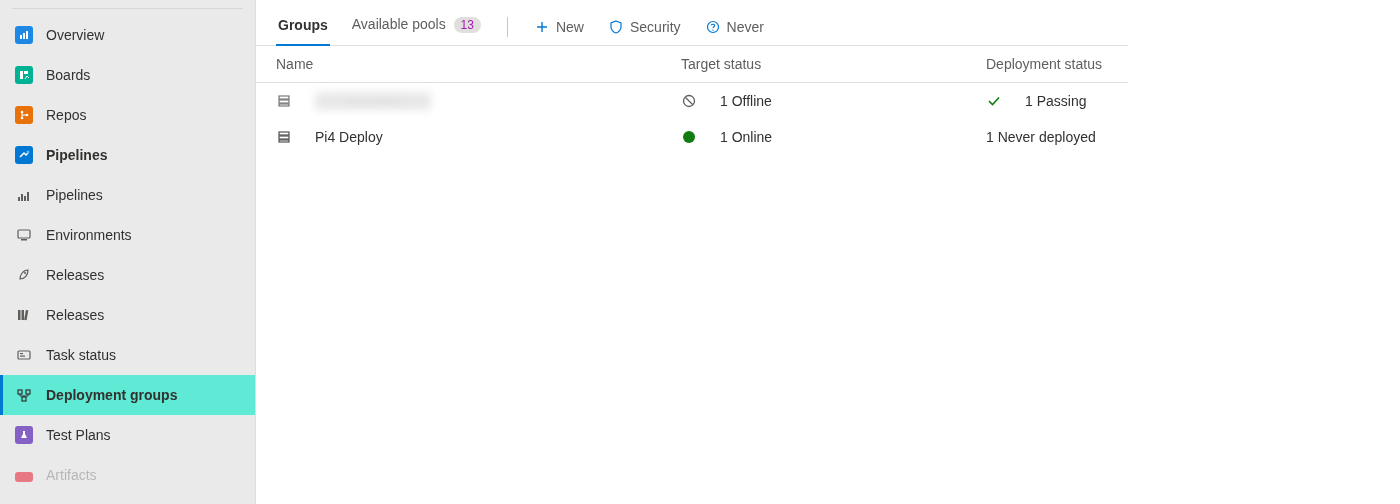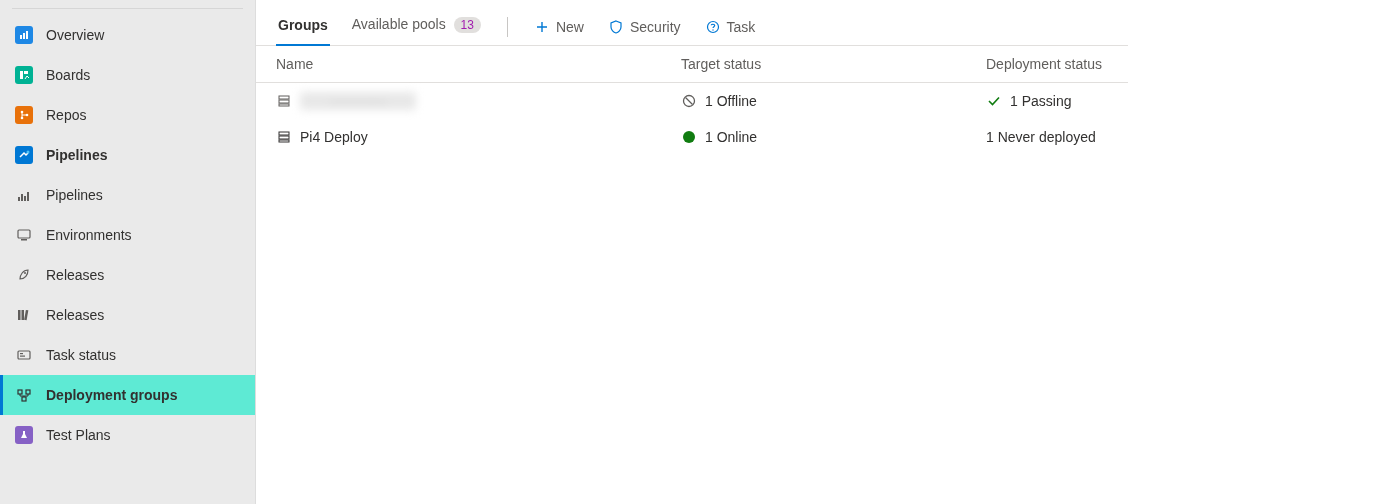--- a/index.html
+++ b/index.html
@@ -33,21 +33,21 @@
     .tab-divider { width: 1px; height: 20px; background: #c8c6c4; margin: 0 4px; }
     .action-btn { display: flex; gap: 6px; color: #605e5c; cursor: pointer; padding: 6px 2px; }
     .action-btn .aicon { width: 16px; height: 16px; display: flex; align-items: center; justify-content: center; }
     
     
     .table-header { display: flex; padding: 10px 20px; color: #605e5c; font-size: 14px; border-bottom: 1px solid #e1dfdd; }
     .col-name { flex: 0 0 405px; }
     .col-target { flex: 0 0 305px; }
     .col-deploy { flex: 1; }
     .table-row { display: flex; padding: 9px 20px; align-items: center; border-bottom: 1px solid transparent; }
-    .cell { display: flex; align-items: center; gap: 8px; }
+    .cell { display: flex; align-items: center; gap: 23px; }
     .row-icon { width: 16px; height: 16px; display: inline-flex; align-items: center; justify-content: center; }
     .blurred { filter: blur(4px); color: #999; background: #e8e8e8; padding: 1px 30px; border-radius: 2px;}
     .dot-green { width: 12px; height: 12px; border-radius: 50%; background: #107c10; }
     
     svg { display: block; }
   </style>
 </head>
 <body>
 
 <div class="app">
@@ -176,20 +176,26 @@
       <span class="icon">
           <span class="iconbox ic-test">
             <svg width="10" height="10" viewBox="0 0 10 10">
               <path d="M4 1 V4 L2 8 H8 L6 4 V1 Z" fill="#fff"></path>
             </svg>
           </span>
         </span>
       <span>Test Plans</span>
     </div>
 
+    <div class="sidebar-item" style="opacity:0.7;">
+      <span class="icon">
+          <span class="iconbox ic-artifacts"></span>
+        </span>
+      <span style="opacity:0.4;">Artifacts</span>
+    </div>
   </nav>
 
   <main class="main">
     <div class="tabs-row">
       <div class="tab active">
         <span>Groups</span>
       </div>
       <div class="tab">
         <span>Available pools</span>
         <span class="badge">13</span>
@@ -212,21 +218,21 @@
         <span>Security</span>
       </div>
       <div class="action-btn">
         <span class="aicon">
             <svg width="14" height="14" viewBox="0 0 14 14">
               <circle cx="7" cy="7" r="5.5" stroke="#0078d4" fill="none" stroke-width="1.2"></circle>
               <path d="M5.3 5.2 C5.3 4 8.7 3.8 8.7 5.5 C8.7 6.6 7 6.8 7 8" stroke="#0078d4" fill="none" stroke-width="1.2"></path>
               <circle cx="7" cy="10" r="0.7" fill="#0078d4"></circle>
             </svg>
           </span>
-        <span>Task</span>
+        <span>Never</span>
       </div>
     </div>
 
     <div class="table-header">
       <div class="col-name">Name</div>
       <div class="col-target">Target status</div>
       <div class="col-deploy">Deployment status</div>
     </div>
 
     <div class="table-row">

